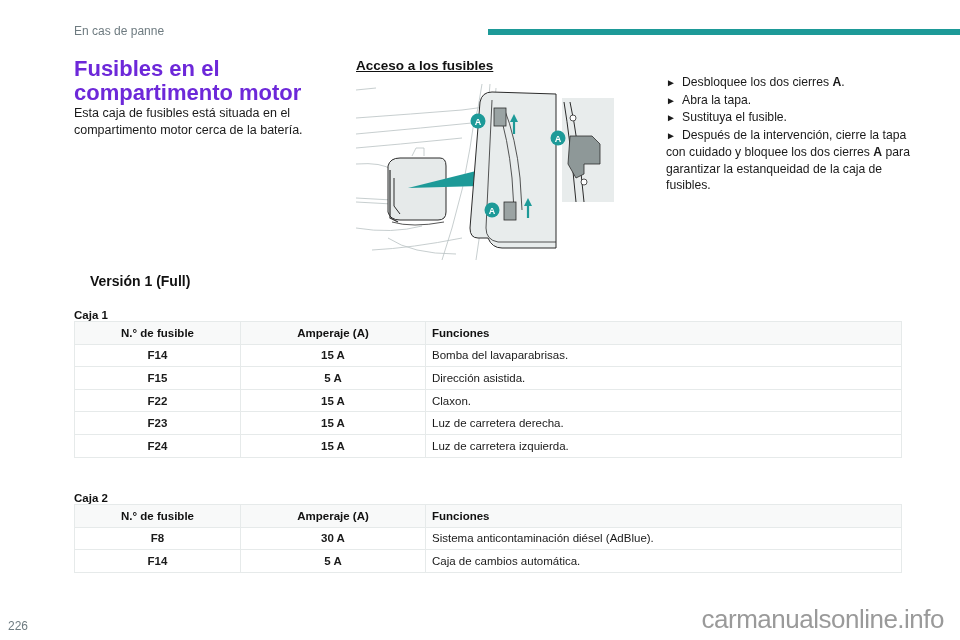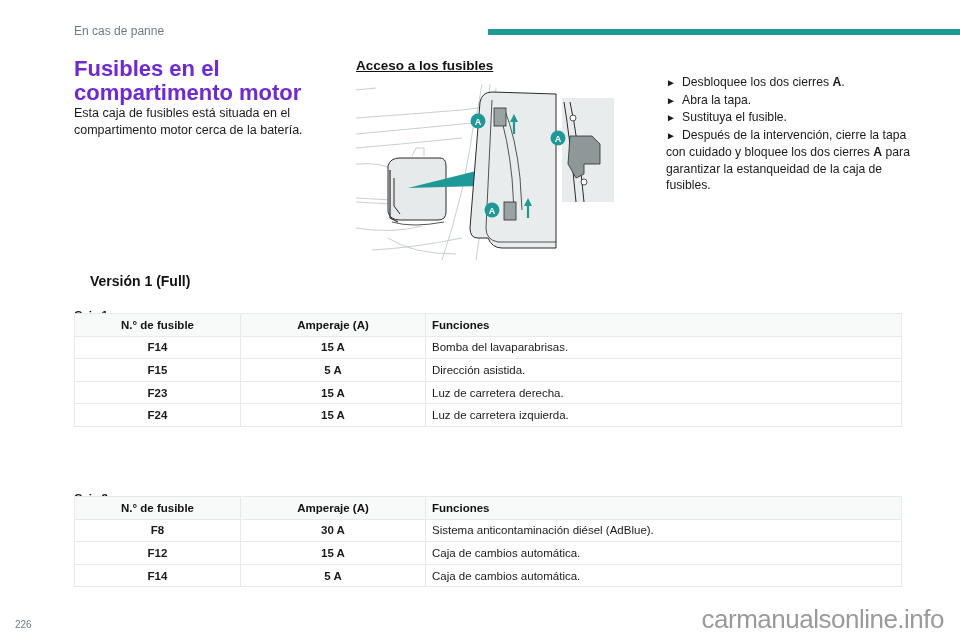--- a/index.html
+++ b/index.html
@@ -17,30 +17,30 @@
   .illustration { position: absolute; left: 352px; top: 78px; width: 262px; height: 182px; }
 
   .steps { position: absolute; left: 638px; top: 74px; width: 290px; font-size: 12.2px; line-height: 16.5px; color: #1a1a1a; }
   .steps .step { display: block; margin-left: 28px; }
   .steps .bullet { display: inline-block; width: 16px; font-size: 10px; }
   .steps b { font-weight: bold; }
 
   .version-title { position: absolute; left: 90px; top: 273px; font-size: 14px; font-weight: bold; color: #111; }
   .box-title { position: absolute; left: 74px; font-size: 11.5px; font-weight: bold; color: #111; margin-top: 14px; }
 
-  table.fuse-table { position: absolute; left: 74px; width: 828px; border-collapse: collapse; font-size: 11.5px; }
+  table.fuse-table { position: absolute; left: 74px; width: 828px; border-collapse: collapse; font-size: 11.5px; margin-top: 8px; }
   table.fuse-table th, table.fuse-table td { border: 1.5px solid #e6eaea; height: 22.6px; padding: 0 6px; }
   table.fuse-table th { background: #f8f9f9; font-weight: bold; color: #111; }
   table.fuse-table .c1 { width: 166px; text-align: center; }
   table.fuse-table .c2 { width: 185px; text-align: center; }
   table.fuse-table .c3 { text-align: left; }
   table.fuse-table td.c1, table.fuse-table td.c2 { font-weight: bold; }
   table.fuse-table td.c3 { font-weight: normal; color: #1a1a1a; }
 
-  .page-number { position: absolute; left: 15px; top: 619px; font-size: 10px; color: #6e7b80; }
+  .page-number { position: absolute; left: 8px; top: 619px; font-size: 12px; color: #6e7b80; }
   .watermark { position: absolute; right: 16px; top: 604px; font-size: 26px; color: #9a9a9a; letter-spacing: -0.5px; }
 </style>
 </head>
 <body>
 
 <div class="header-section">En cas de panne</div>
 <div class="header-bar"></div>
 
 <h1 class="main-title">Fusibles en el compartimento motor</h1>
 <p class="intro">Esta caja de fusibles está situada en el compartimento motor cerca de la batería.</p>
@@ -135,20 +135,25 @@
         <td class="c1">F14</td>
         <td class="c2">15 A</td>
         <td class="c3">Bomba del lavaparabrisas.</td>
       </tr>
     <tr>
         <td class="c1">F15</td>
         <td class="c2">5 A</td>
         <td class="c3">Dirección asistida.</td>
       </tr>
     <tr>
+        <td class="c1">F22</td>
+        <td class="c2">15 A</td>
+        <td class="c3">Claxon.</td>
+      </tr>
+    <tr>
         <td class="c1">F23</td>
         <td class="c2">15 A</td>
         <td class="c3">Luz de carretera derecha.</td>
       </tr>
     <tr>
         <td class="c1">F24</td>
         <td class="c2">15 A</td>
         <td class="c3">Luz de carretera izquierda.</td>
       </tr>
   </tbody>
@@ -163,25 +168,20 @@
       <th class="c3">Funciones</th>
     </tr>
   </thead>
   <tbody>
     <tr>
         <td class="c1">F8</td>
         <td class="c2">30 A</td>
         <td class="c3">Sistema anticontaminación diésel (AdBlue).</td>
       </tr>
     <tr>
-        <td class="c1">F12</td>
-        <td class="c2">15 A</td>
-        <td class="c3">Caja de cambios automática.</td>
-      </tr>
-    <tr>
         <td class="c1">F14</td>
         <td class="c2">5 A</td>
         <td class="c3">Caja de cambios automática.</td>
       </tr>
   </tbody>
 </table>
 
 <div class="page-number">226</div>
 <div class="watermark">carmanualsonline.info</div>
 

